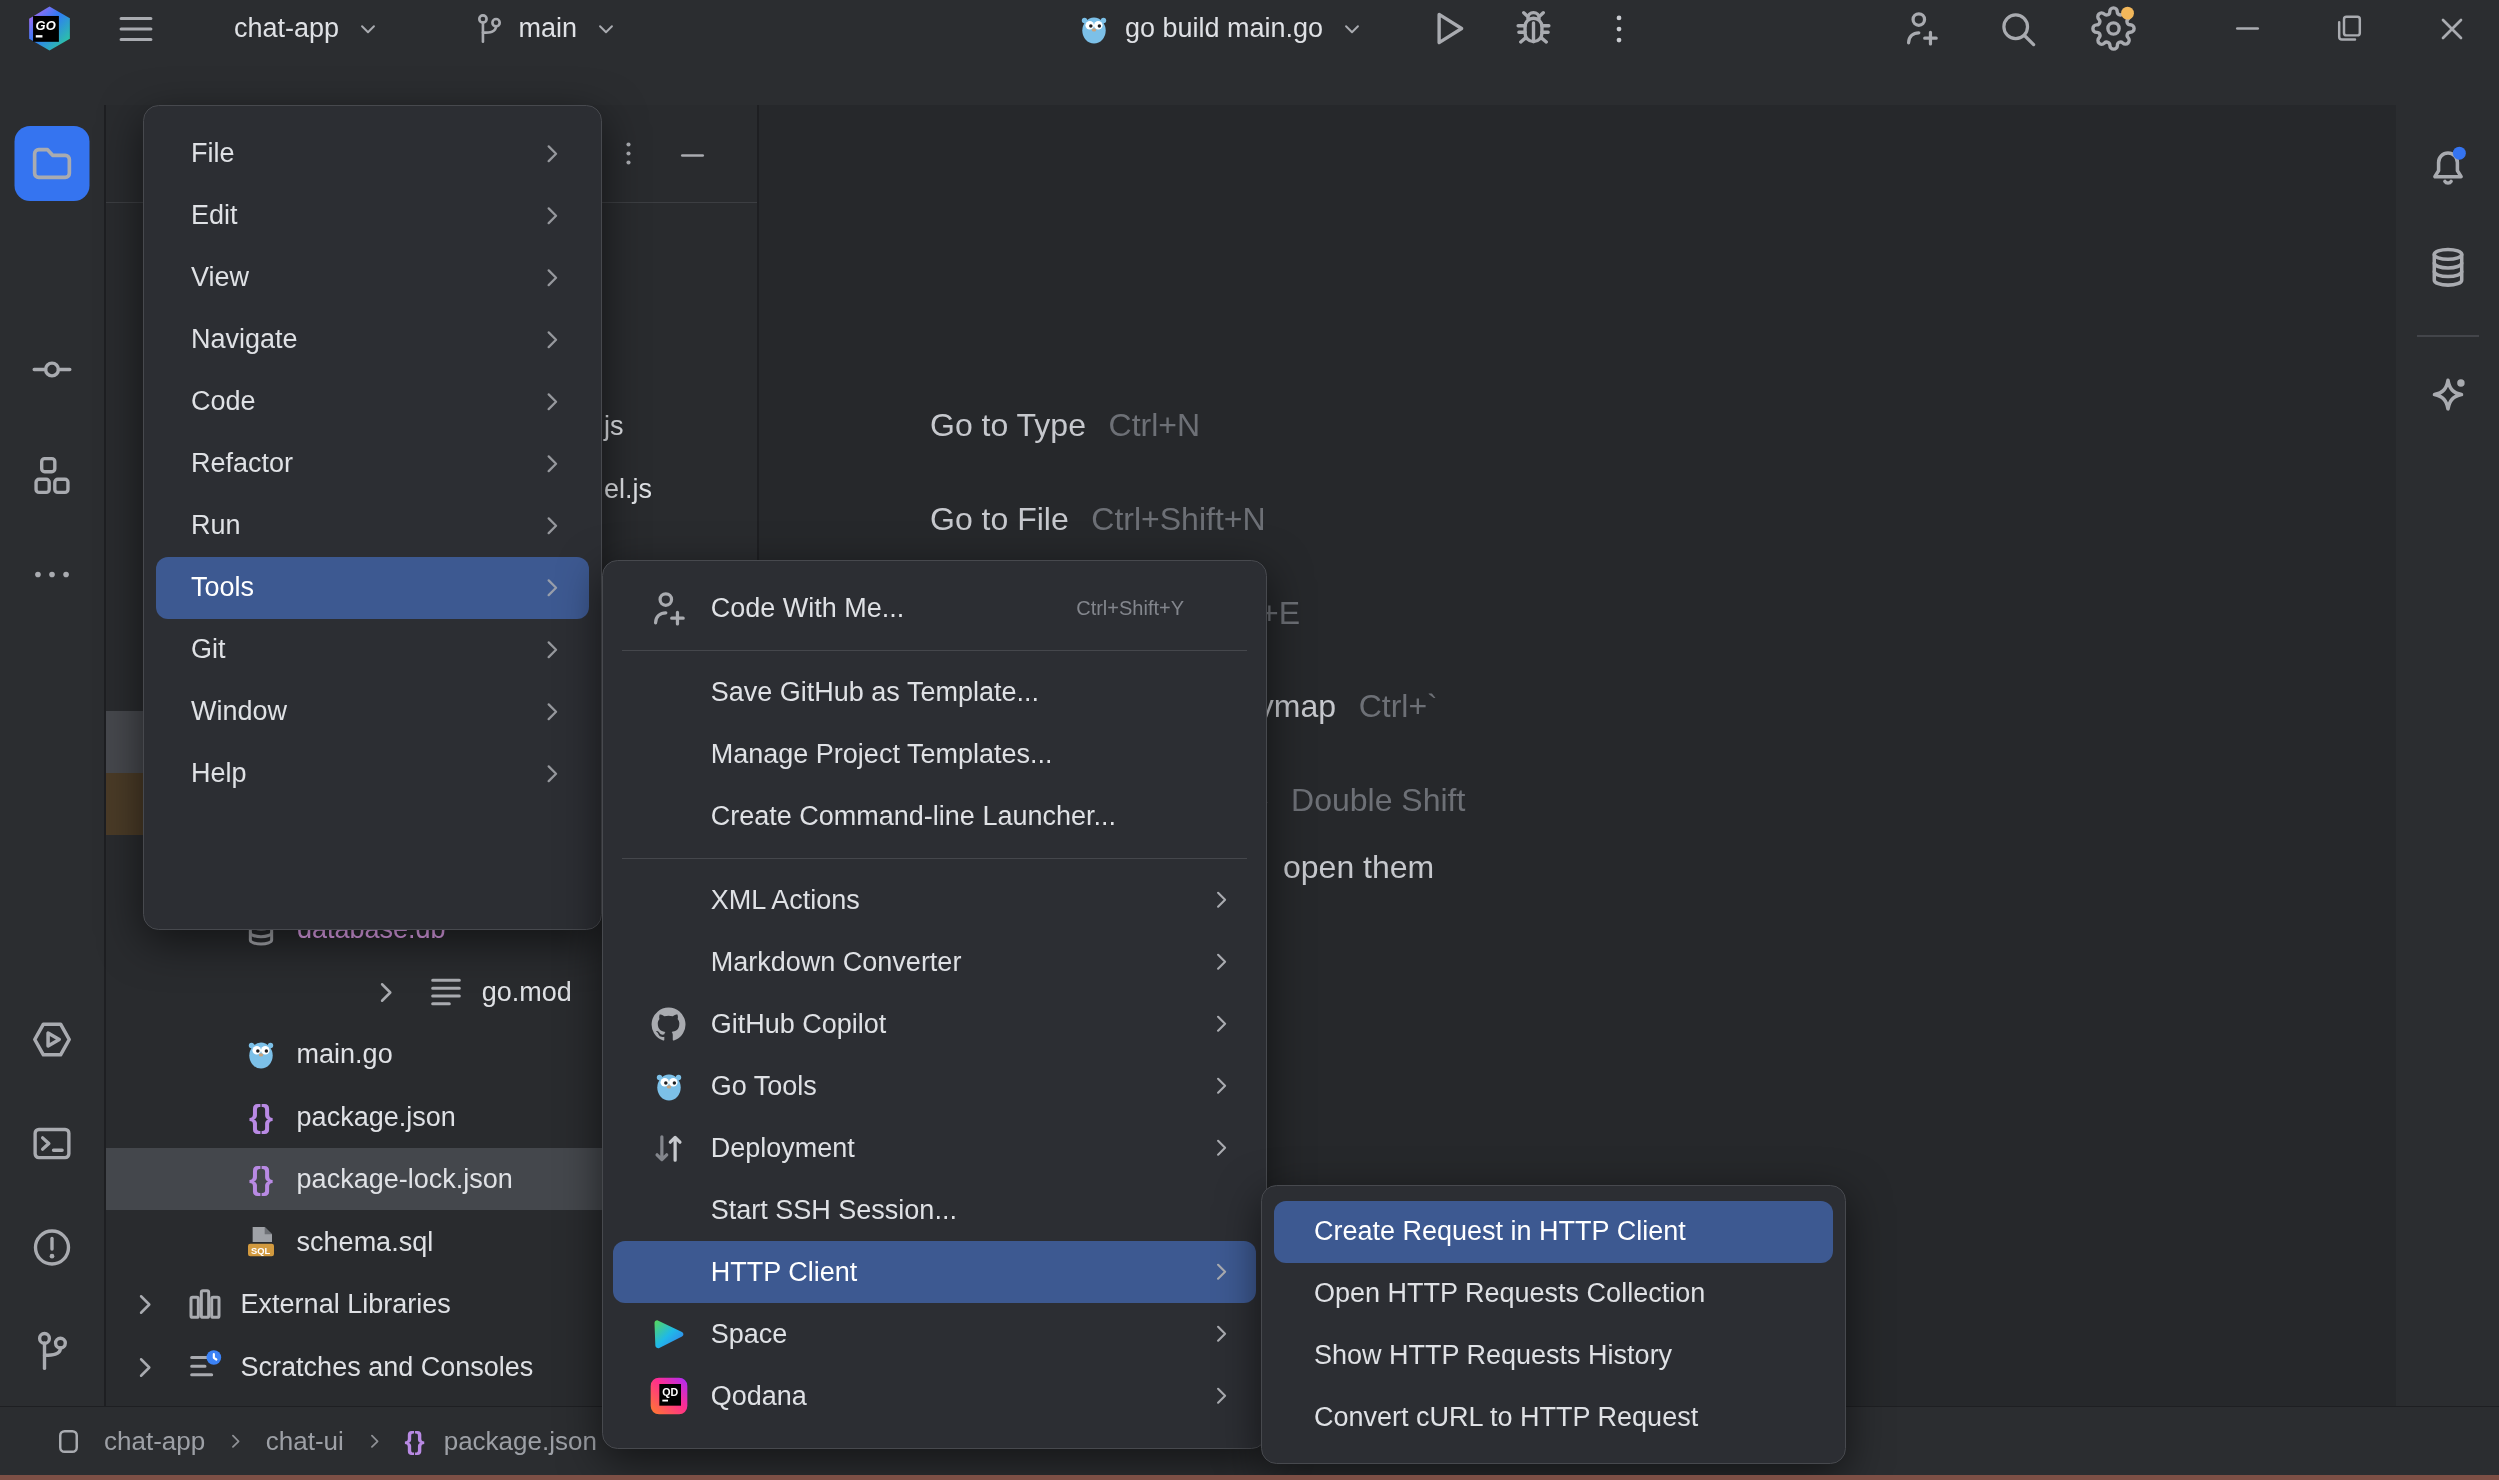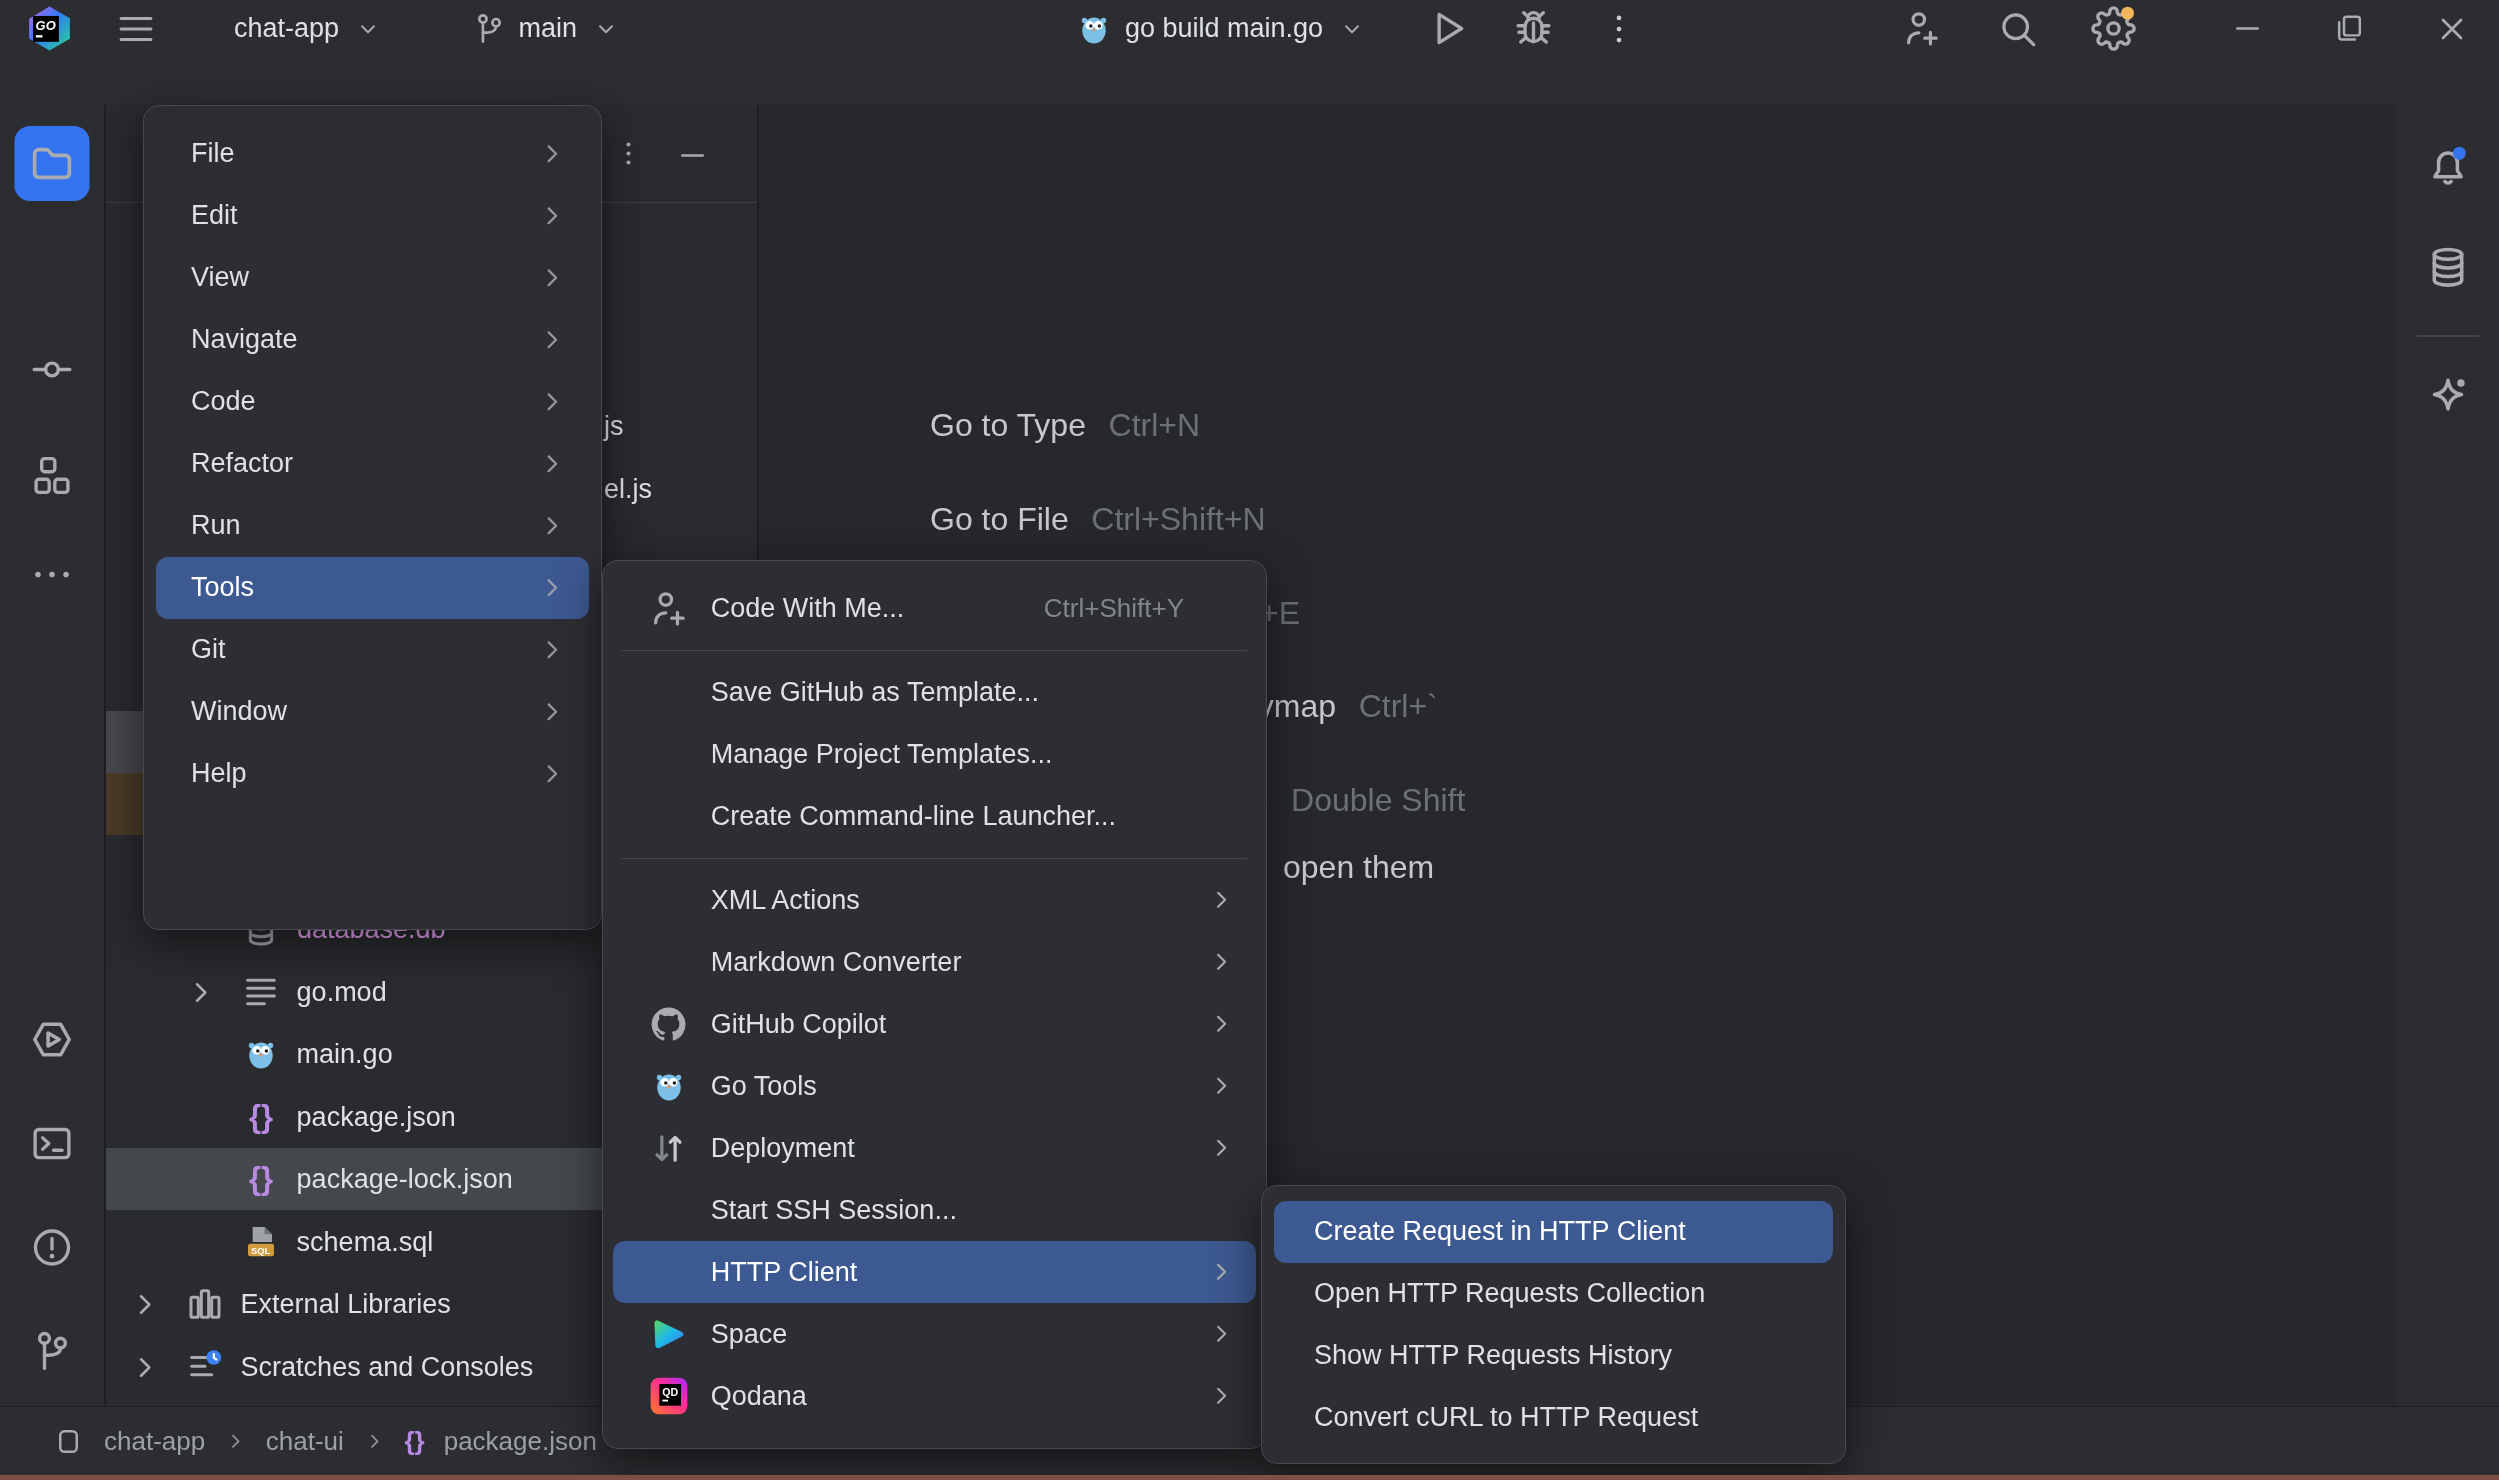--- a/index.html
+++ b/index.html
@@ -75,21 +75,21 @@
   .mitem.sel{background:#3d5991;color:#ffffff;}
   .mchev{display:flex;opacity:.85;}
 
   #tools-menu{left:602px;top:560px;width:665px;height:889px;padding:16.5px 0;z-index:21;}
   .titem{height:62px;margin:0 10.4px;border-radius:12px;display:flex;align-items:center;
          padding:0 21px 0 31px;font-size:27px;color:#dfe1e5;}
   .titem.sel{background:#3d5991;color:#fff;}
   .ticon{width:49px;height:49px;display:flex;align-items:center;justify-content:center;flex:0 0 auto;}
   .tlabel{margin-left:17.4px;white-space:nowrap;}
   .titem .sp{flex:1;}
-  .tshort{color:#83868d;font-size:26px;margin-left:48px;}
+  .tshort{color:#83868d;font-size:20px;margin-left:48px;}
   .tchev{width:28px;margin-left:22.6px;display:flex;justify-content:center;}
   .tsep{border-top:0.9px solid #45474c;margin:10.4px 19px;}
 
   #http-menu{left:1261px;top:1185px;width:585px;height:279px;padding:14.8px 0;z-index:22;}
   .hitem{height:62px;margin:0 12px;border-radius:12px;display:flex;align-items:center;
          padding:0 21px 0 40px;font-size:27px;color:#dfe1e5;white-space:nowrap;}
   .hitem.sel{background:#3d5991;color:#fff;}
 
   
   #statusbar{left:0;top:1406px;width:2500px;height:69px;background:#2b2d30;border-top:1.7px solid #1e1f22;
@@ -356,21 +356,21 @@
       <span class="t-icon">
         <svg width="40" height="40" viewBox="0 0 24 24" fill="none" stroke="#a9abb0" stroke-width="1.8" stroke-linecap="round" stroke-linejoin="round">
           <ellipse cx="12" cy="5" rx="6.4" ry="2.4"></ellipse>
           <path d="M5.6 5v4.6c0 1.3 2.9 2.4 6.4 2.4s6.4-1.1 6.4-2.4V5"></path>
           <path d="M5.6 9.6v4.6c0 1.3 2.9 2.4 6.4 2.4s6.4-1.1 6.4-2.4V9.6"></path>
           <path d="M5.6 14.2v4.4c0 1.3 2.9 2.4 6.4 2.4s6.4-1.1 6.4-2.4v-4.4"></path>
         </svg>
       </span>
       <span class="t-label" style="color: #f0abfc; margin-left: 16px;">database.db</span>
     </div>
-    <div class="trow lvl-file" style="top: 856px;">
+    <div class="trow lvl-file" style="top: 856px; justify-content: center;">
       <span class="t-chev">
         <svg width="33" height="33" viewBox="0 0 24 24" fill="none" stroke="#a9abb0" stroke-width="1.8" stroke-linecap="round" stroke-linejoin="round">
           <path d="M9.5 6l6 6-6 6"></path>
         </svg>
       </span>
       <span class="t-icon">
         <svg width="40" height="40" viewBox="0 0 24 24" fill="none" stroke="#a9abb0" stroke-width="1.8" stroke-linecap="round" stroke-linejoin="round">
           <path d="M4 5h16M4 9.7h16M4 14.4h16M4 19h10"></path>
         </svg>
       </span>

